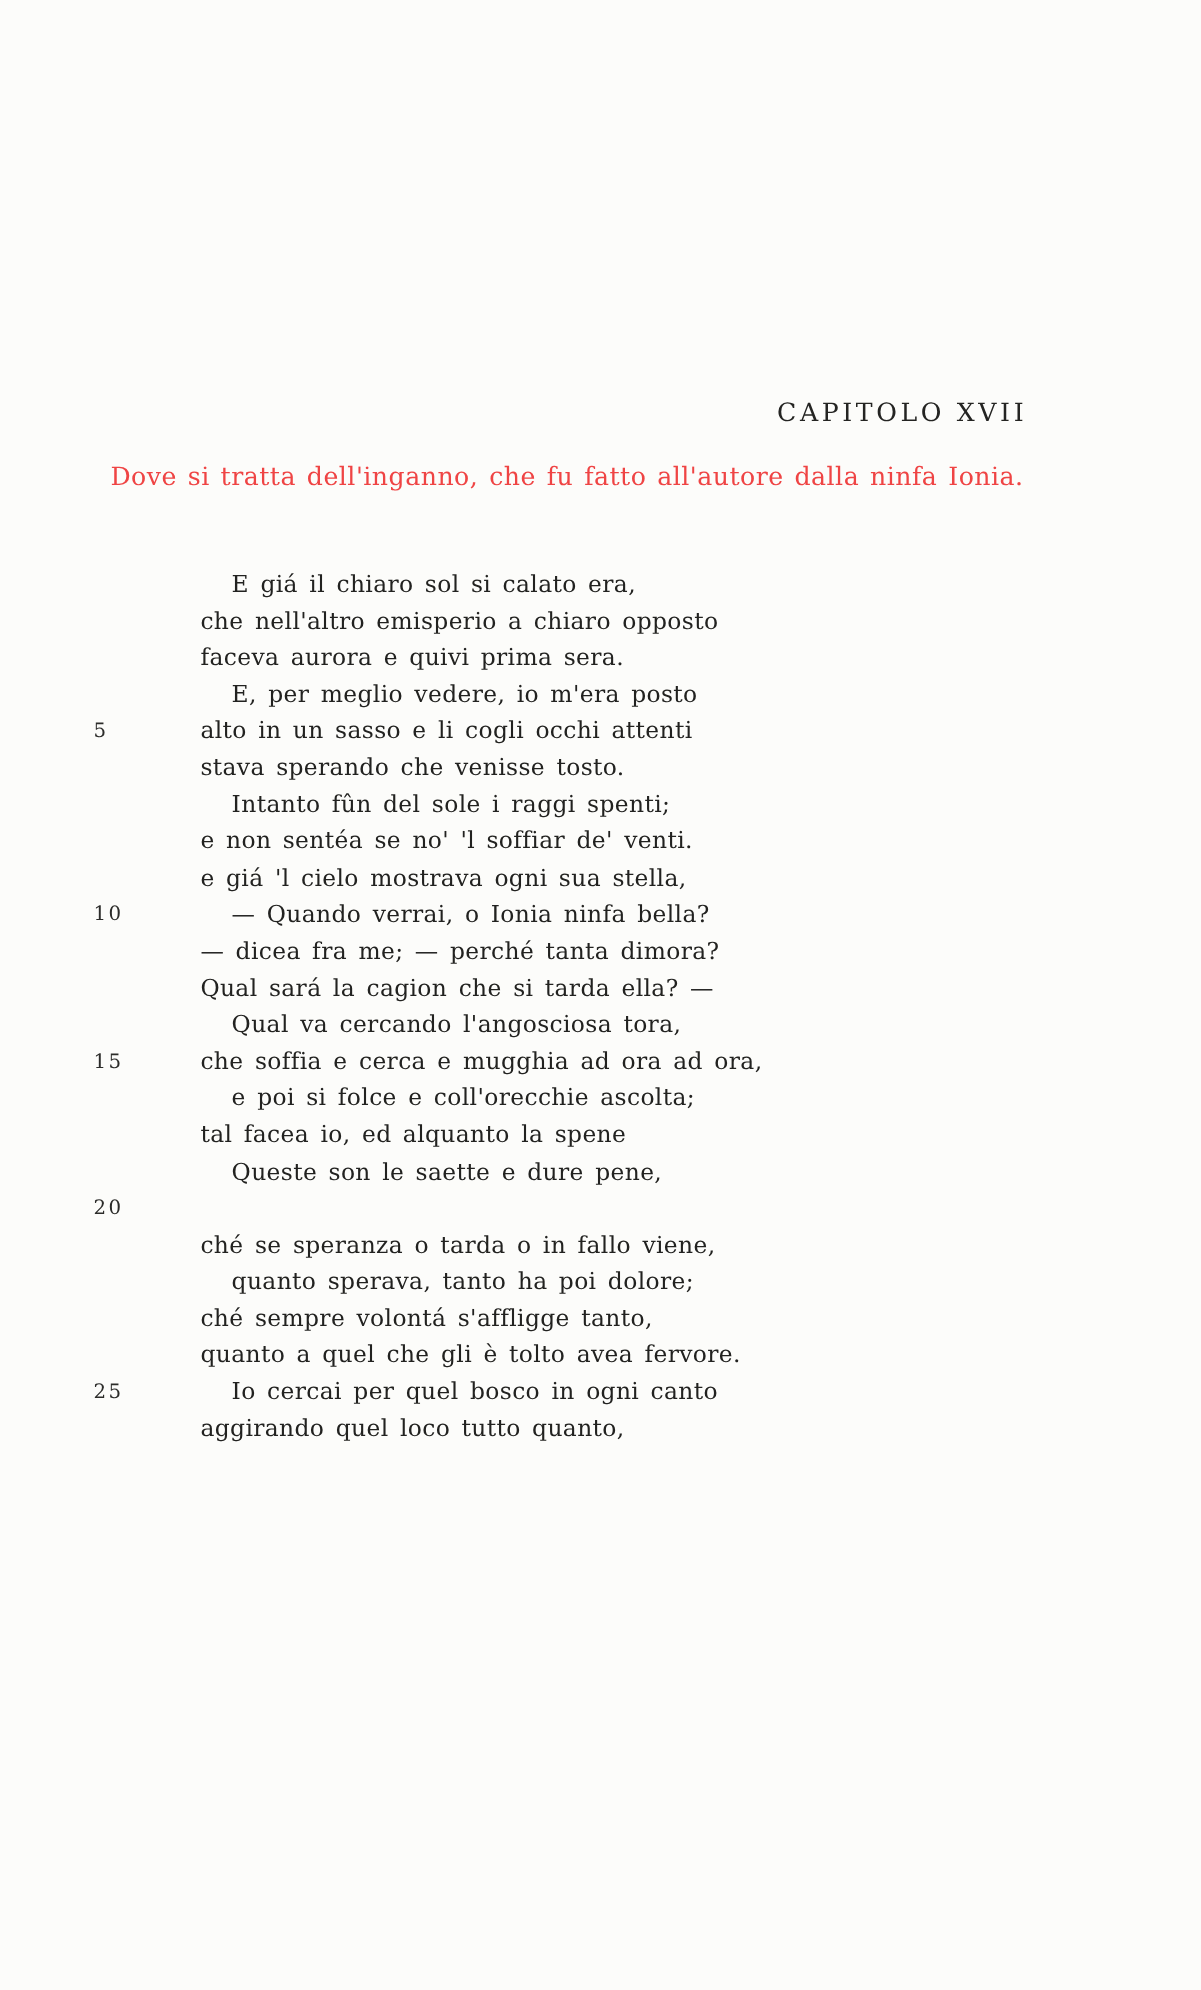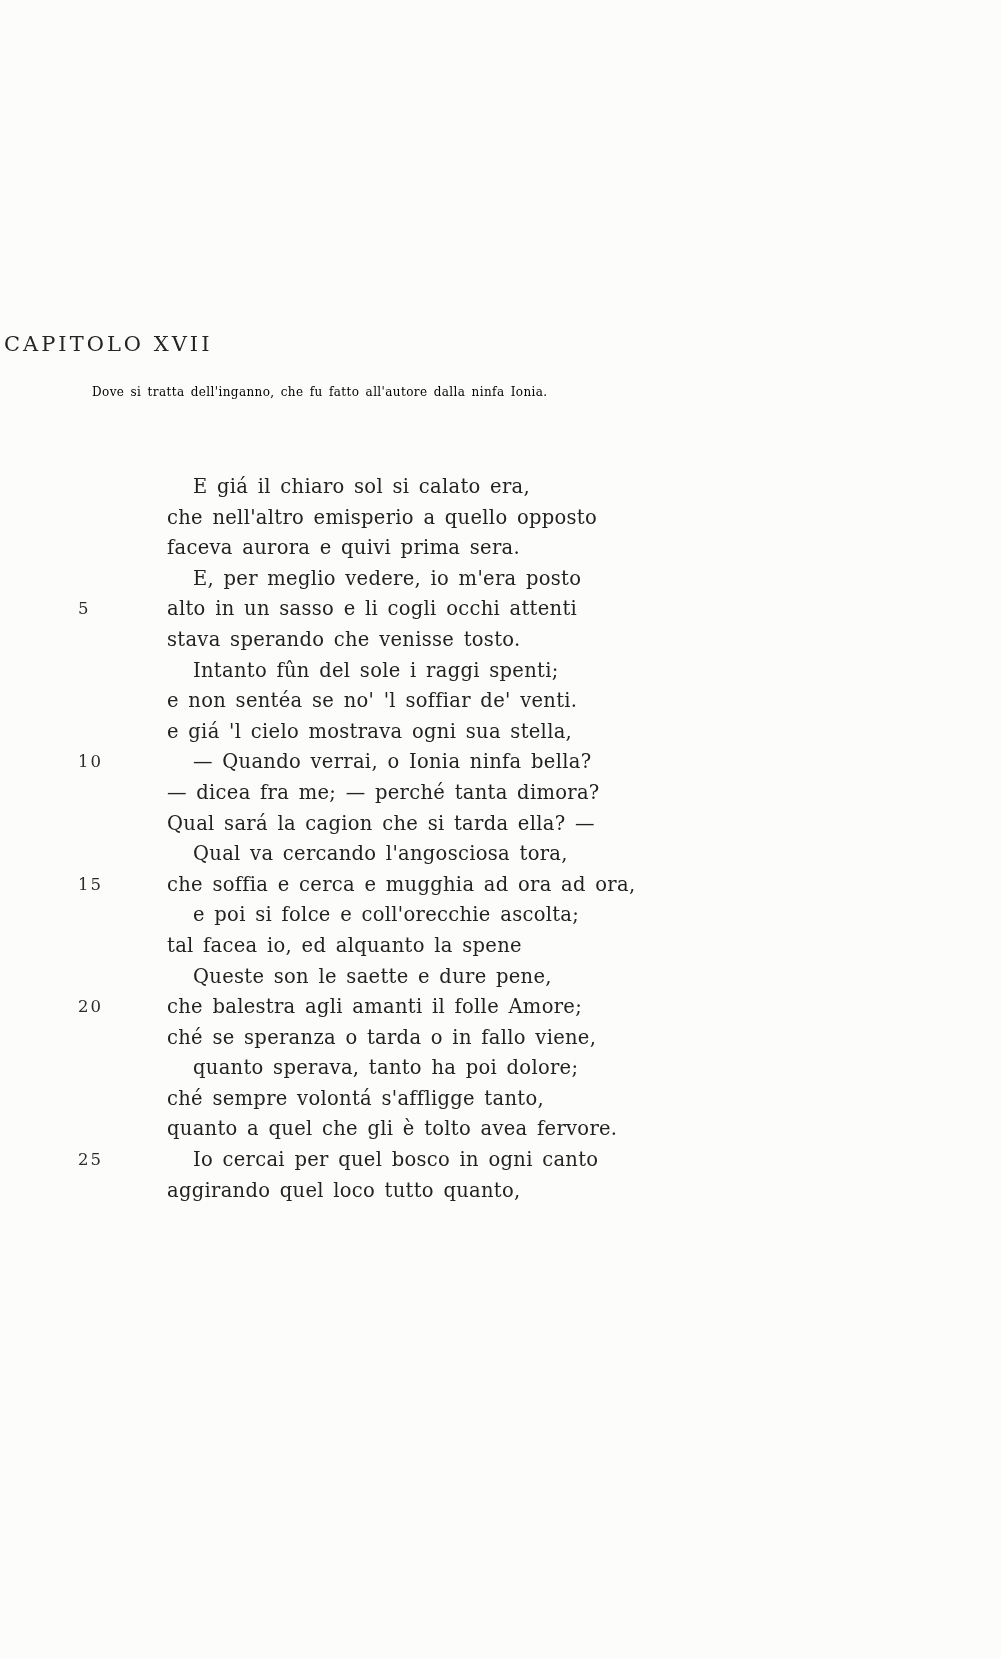--- a/index.html
+++ b/index.html
@@ -16,39 +16,39 @@
     position: relative;
     width: 1001px;
     height: 1658px;
     background: #fcfcfa;
     color: #222220;
     overflow: hidden;
   }
   .chapter-title {
     position: absolute;
     top: 332px;
-    left: 4px;
+    left: 16px;
     width: 840px;
     margin: 0;
-    text-align: left;
+    text-align: right;
     font-size: 21px;
     font-weight: normal;
     letter-spacing: 3px;
     color: #242422;
   }
   .chapter-subtitle {
     position: absolute;
     top: 385px;
     left: 92px;
     width: 700px;
     margin: 0;
-    font-size: 12px;
+    font-size: 21px;
     letter-spacing: 0.4px;
     word-spacing: 2px;
-    color: #000000;
+    color: #ef4444;
     white-space: nowrap;
   }
   .poem {
     position: absolute;
     top: 472px;
     left: 78px;
     width: 720px;
   }
   .line {
     display: flex;
@@ -80,21 +80,21 @@
 <div class="page">
   <h1 class="chapter-title">CAPITOLO XVII</h1>
   <p class="chapter-subtitle">Dove si tratta dell'inganno, che fu fatto all'autore dalla ninfa Ionia.</p>
   <div class="poem" id="poem">
       <div class="line indent">
         <span class="line-num"></span>
         <span class="line-text">E giá il chiaro sol si calato era,</span>
       </div>
       <div class="line">
         <span class="line-num"></span>
-        <span class="line-text">che nell'altro emisperio a quello opposto</span>
+        <span class="line-text">che nell'altro emisperio a chiaro opposto</span>
       </div>
       <div class="line">
         <span class="line-num"></span>
         <span class="line-text">faceva aurora e quivi prima sera.</span>
       </div>
       <div class="line indent">
         <span class="line-num"></span>
         <span class="line-text">E, per meglio vedere, io m'era posto</span>
       </div>
       <div class="line">
@@ -144,21 +144,20 @@
       <div class="line">
         <span class="line-num"></span>
         <span class="line-text">tal facea io, ed alquanto la spene</span>
       </div>
       <div class="line indent">
         <span class="line-num"></span>
         <span class="line-text">Queste son le saette e dure pene,</span>
       </div>
       <div class="line">
         <span class="line-num">20</span>
-        <span class="line-text">che balestra agli amanti il folle Amore;</span>
       </div>
       <div class="line">
         <span class="line-num"></span>
         <span class="line-text">ché se speranza o tarda o in fallo viene,</span>
       </div>
       <div class="line indent">
         <span class="line-num"></span>
         <span class="line-text">quanto sperava, tanto ha poi dolore;</span>
       </div>
       <div class="line">

